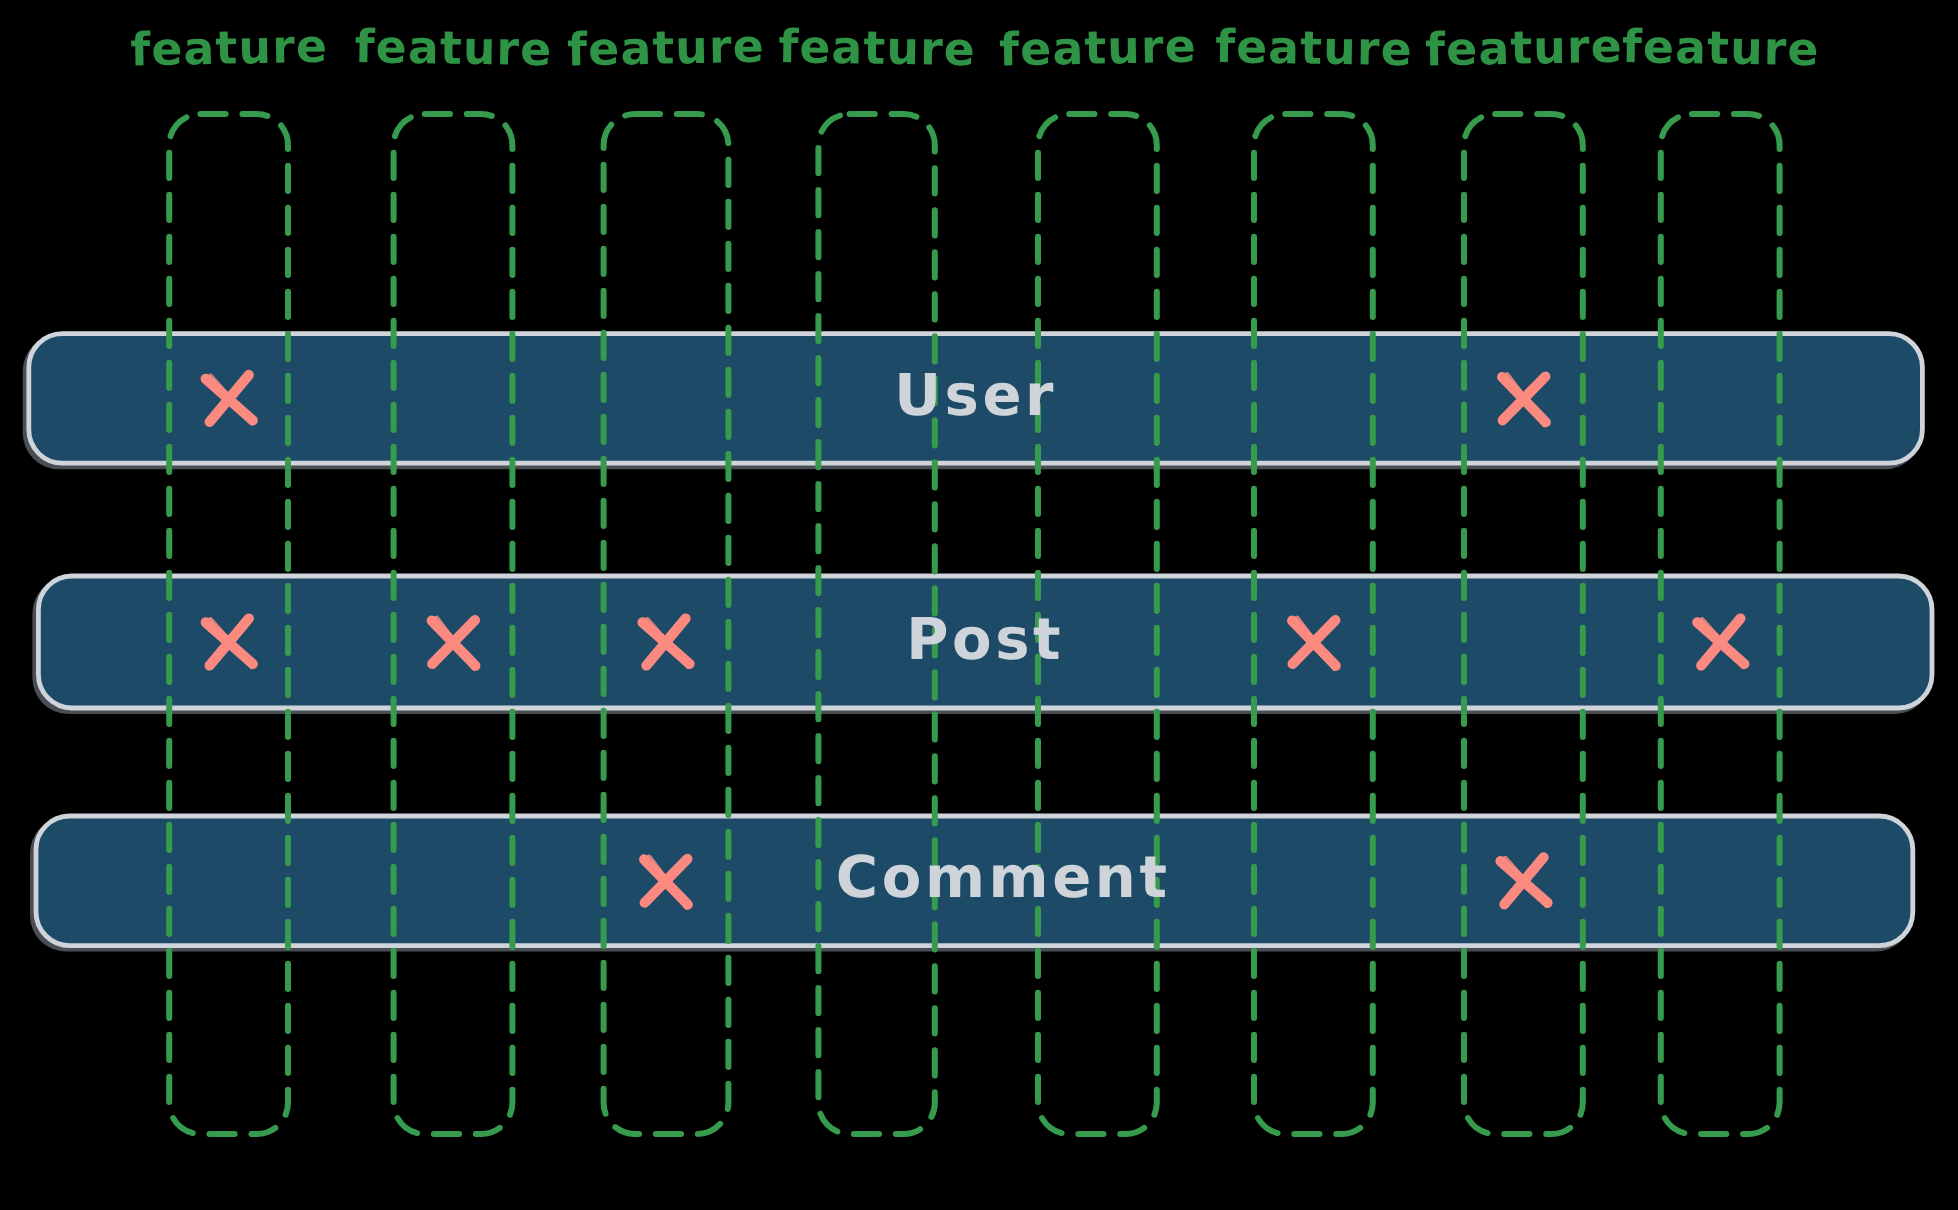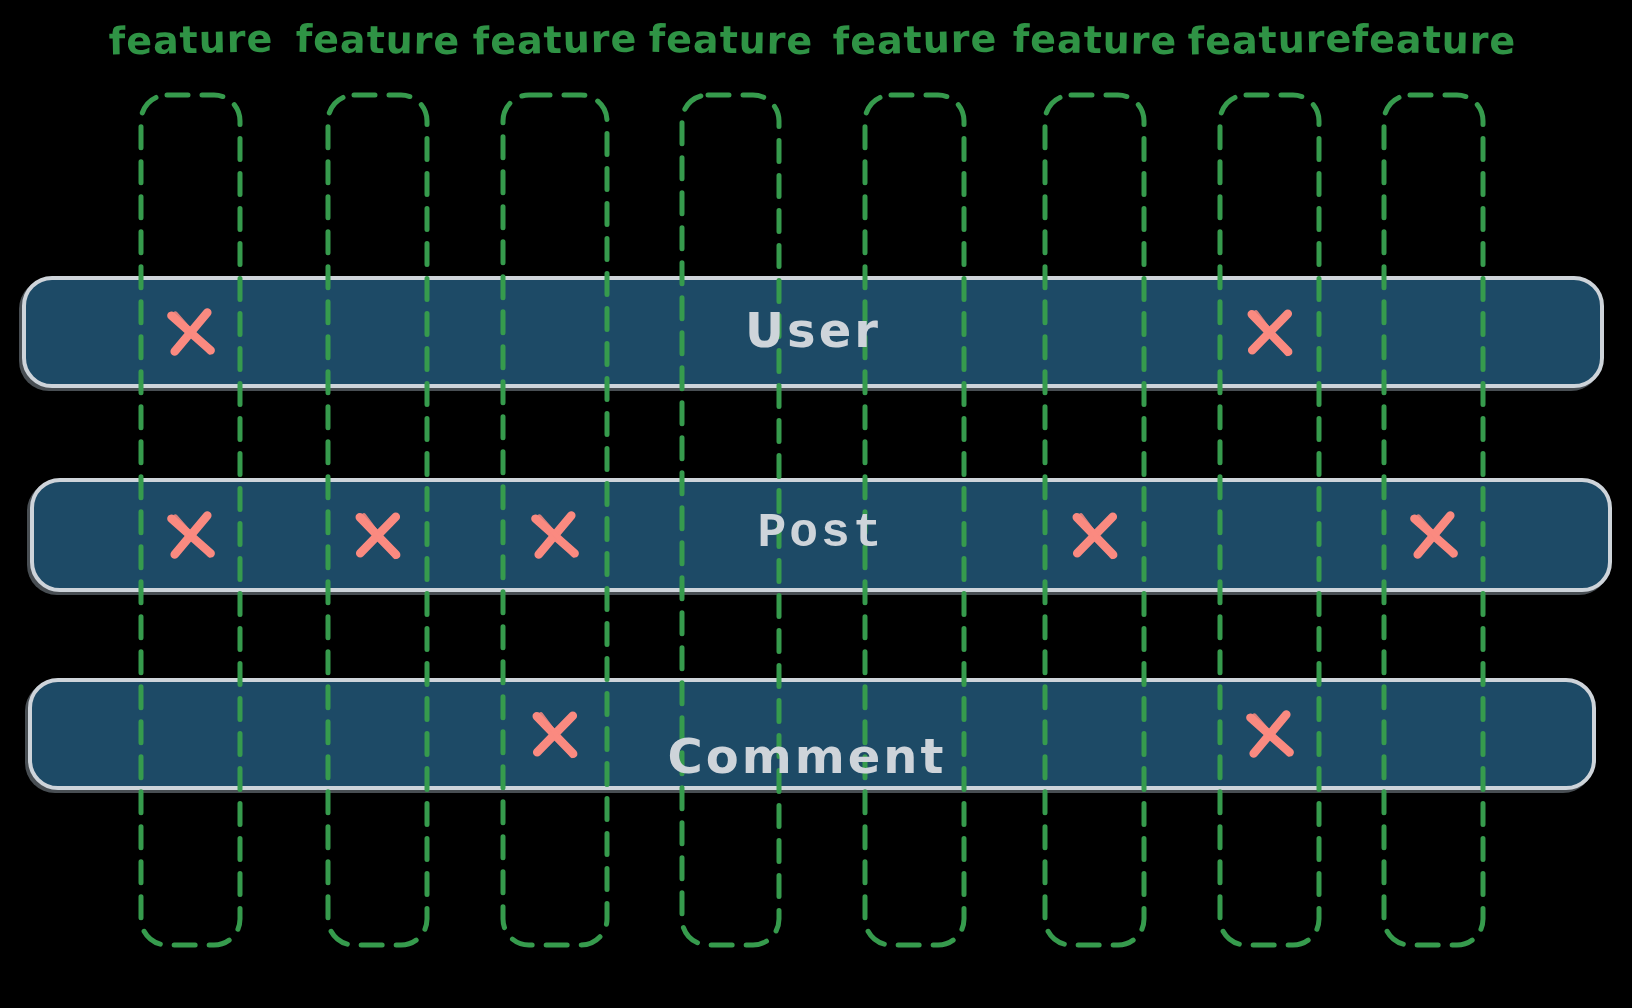--- a/index.html
+++ b/index.html
@@ -92,21 +92,21 @@
       <svg class="x-mark" width="64" height="64" viewBox="0 0 64 64" style="left: 190.5px; top: 332px;">
         <path d="M13 15 L51 51" stroke="#fa8a80" stroke-width="8.5" opacity="1" stroke-linecap="round" fill="none"></path>
         <path d="M49 13 L15 51" stroke="#fa8a80" stroke-width="8.5" opacity="1" stroke-linecap="round" fill="none"></path>
         <path d="M17 13 L50 53" stroke="#fa8a80" stroke-width="4.5" opacity="0.85" stroke-linecap="round" fill="none"></path>
       </svg>
       <svg class="x-mark" width="64" height="64" viewBox="0 0 64 64" style="left: 1269.5px; top: 332px;">
         <path d="M13 15 L51 51" stroke="#fa8a80" stroke-width="8.5" opacity="1" stroke-linecap="round" fill="none"></path>
         <path d="M49 13 L15 51" stroke="#fa8a80" stroke-width="8.5" opacity="1" stroke-linecap="round" fill="none"></path>
         <path d="M17 13 L50 53" stroke="#fa8a80" stroke-width="4.5" opacity="0.85" stroke-linecap="round" fill="none"></path>
       </svg>
-      <div class="entity-label" style="left: 821px; top: 535px; color: rgb(206, 212, 218); font-family: Liberation Mono, monospace;">Post</div>
+      <div class="entity-label" style="left: 821px; top: 535px; color: rgb(206, 212, 218);">Post</div>
       <svg class="x-mark" width="64" height="64" viewBox="0 0 64 64" style="left: 190.5px; top: 535px;">
         <path d="M13 15 L51 51" stroke="#fa8a80" stroke-width="8.5" opacity="1" stroke-linecap="round" fill="none"></path>
         <path d="M49 13 L15 51" stroke="#fa8a80" stroke-width="8.5" opacity="1" stroke-linecap="round" fill="none"></path>
         <path d="M17 13 L50 53" stroke="#fa8a80" stroke-width="4.5" opacity="0.85" stroke-linecap="round" fill="none"></path>
       </svg>
       <svg class="x-mark" width="64" height="64" viewBox="0 0 64 64" style="left: 377.5px; top: 535px;">
         <path d="M13 15 L51 51" stroke="#fa8a80" stroke-width="8.5" opacity="1" stroke-linecap="round" fill="none"></path>
         <path d="M49 13 L15 51" stroke="#fa8a80" stroke-width="8.5" opacity="1" stroke-linecap="round" fill="none"></path>
         <path d="M17 13 L50 53" stroke="#fa8a80" stroke-width="4.5" opacity="0.85" stroke-linecap="round" fill="none"></path>
       </svg>
@@ -118,21 +118,21 @@
       <svg class="x-mark" width="64" height="64" viewBox="0 0 64 64" style="left: 1094.5px; top: 535px;">
         <path d="M13 15 L51 51" stroke="#fa8a80" stroke-width="8.5" opacity="1" stroke-linecap="round" fill="none"></path>
         <path d="M49 13 L15 51" stroke="#fa8a80" stroke-width="8.5" opacity="1" stroke-linecap="round" fill="none"></path>
         <path d="M17 13 L50 53" stroke="#fa8a80" stroke-width="4.5" opacity="0.85" stroke-linecap="round" fill="none"></path>
       </svg>
       <svg class="x-mark" width="64" height="64" viewBox="0 0 64 64" style="left: 1433.5px; top: 535px;">
         <path d="M13 15 L51 51" stroke="#fa8a80" stroke-width="8.5" opacity="1" stroke-linecap="round" fill="none"></path>
         <path d="M49 13 L15 51" stroke="#fa8a80" stroke-width="8.5" opacity="1" stroke-linecap="round" fill="none"></path>
         <path d="M17 13 L50 53" stroke="#fa8a80" stroke-width="4.5" opacity="0.85" stroke-linecap="round" fill="none"></path>
       </svg>
-      <div class="entity-label" style="left: 807px; top: 734px; color: rgb(206, 212, 218); margin-top: 24px;">Comment</div>
+      <div class="entity-label" style="left: 836px; top: 734px; color: rgb(206, 212, 218);">Comment</div>
       <svg class="x-mark" width="64" height="64" viewBox="0 0 64 64" style="left: 555px; top: 734px;">
         <path d="M13 15 L51 51" stroke="#fa8a80" stroke-width="8.5" opacity="1" stroke-linecap="round" fill="none"></path>
         <path d="M49 13 L15 51" stroke="#fa8a80" stroke-width="8.5" opacity="1" stroke-linecap="round" fill="none"></path>
         <path d="M17 13 L50 53" stroke="#fa8a80" stroke-width="4.5" opacity="0.85" stroke-linecap="round" fill="none"></path>
       </svg>
       <svg class="x-mark" width="64" height="64" viewBox="0 0 64 64" style="left: 1269.5px; top: 734px;">
         <path d="M13 15 L51 51" stroke="#fa8a80" stroke-width="8.5" opacity="1" stroke-linecap="round" fill="none"></path>
         <path d="M49 13 L15 51" stroke="#fa8a80" stroke-width="8.5" opacity="1" stroke-linecap="round" fill="none"></path>
         <path d="M17 13 L50 53" stroke="#fa8a80" stroke-width="4.5" opacity="0.85" stroke-linecap="round" fill="none"></path>
       </svg>

